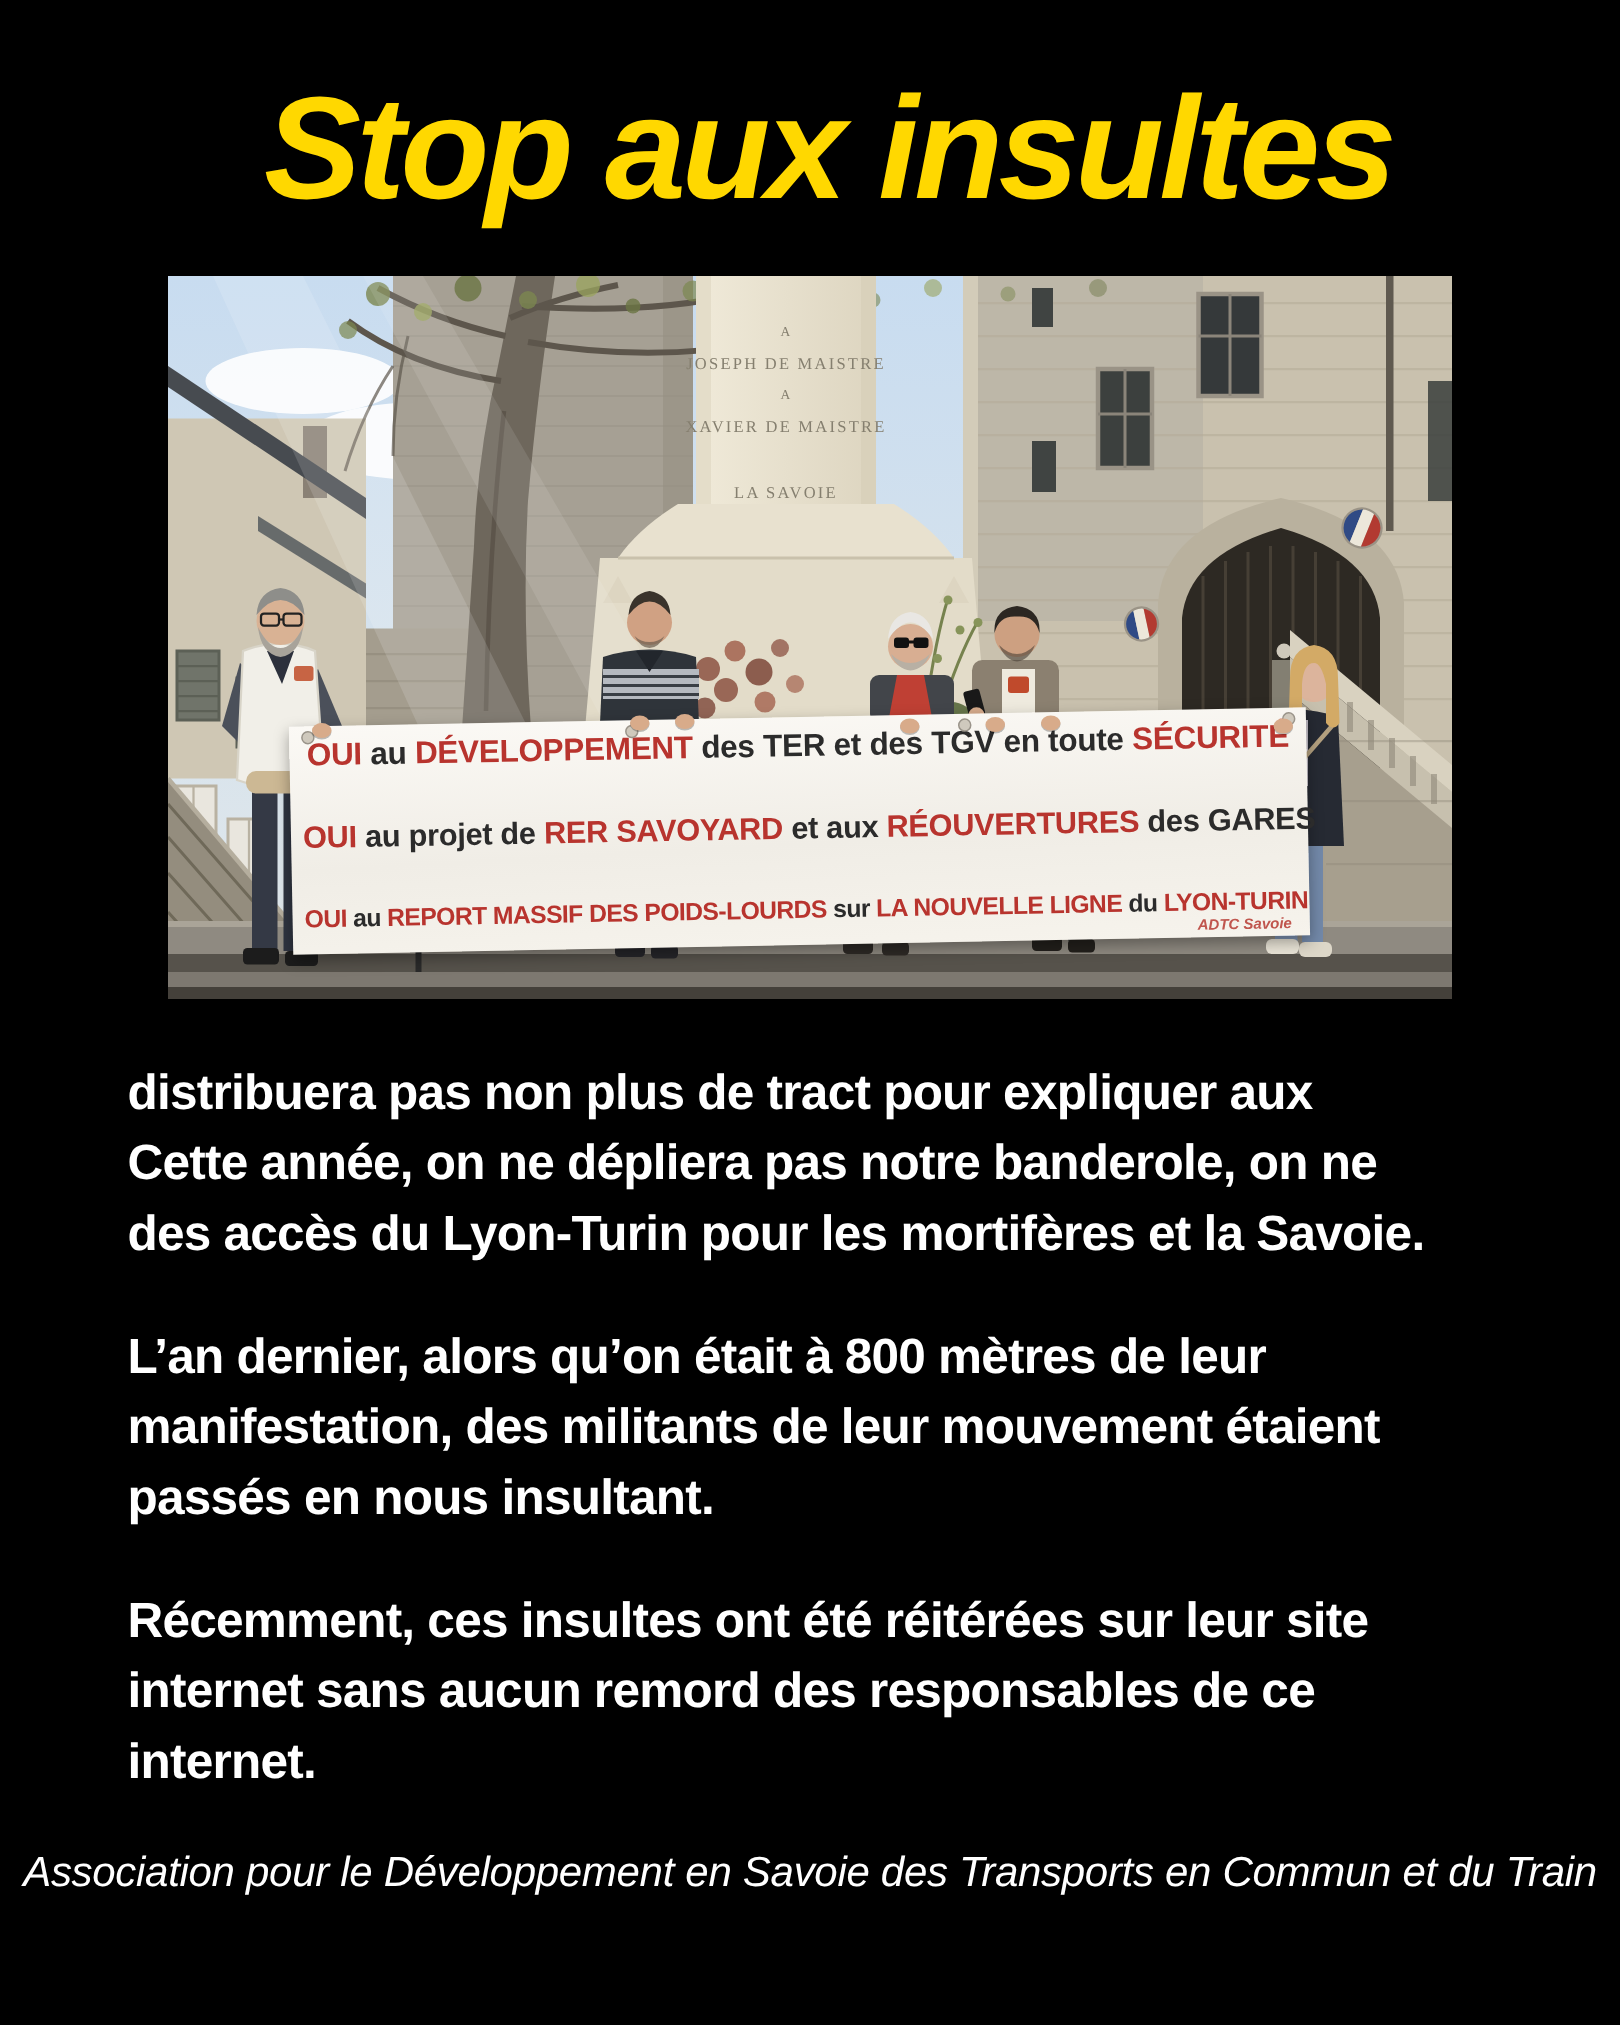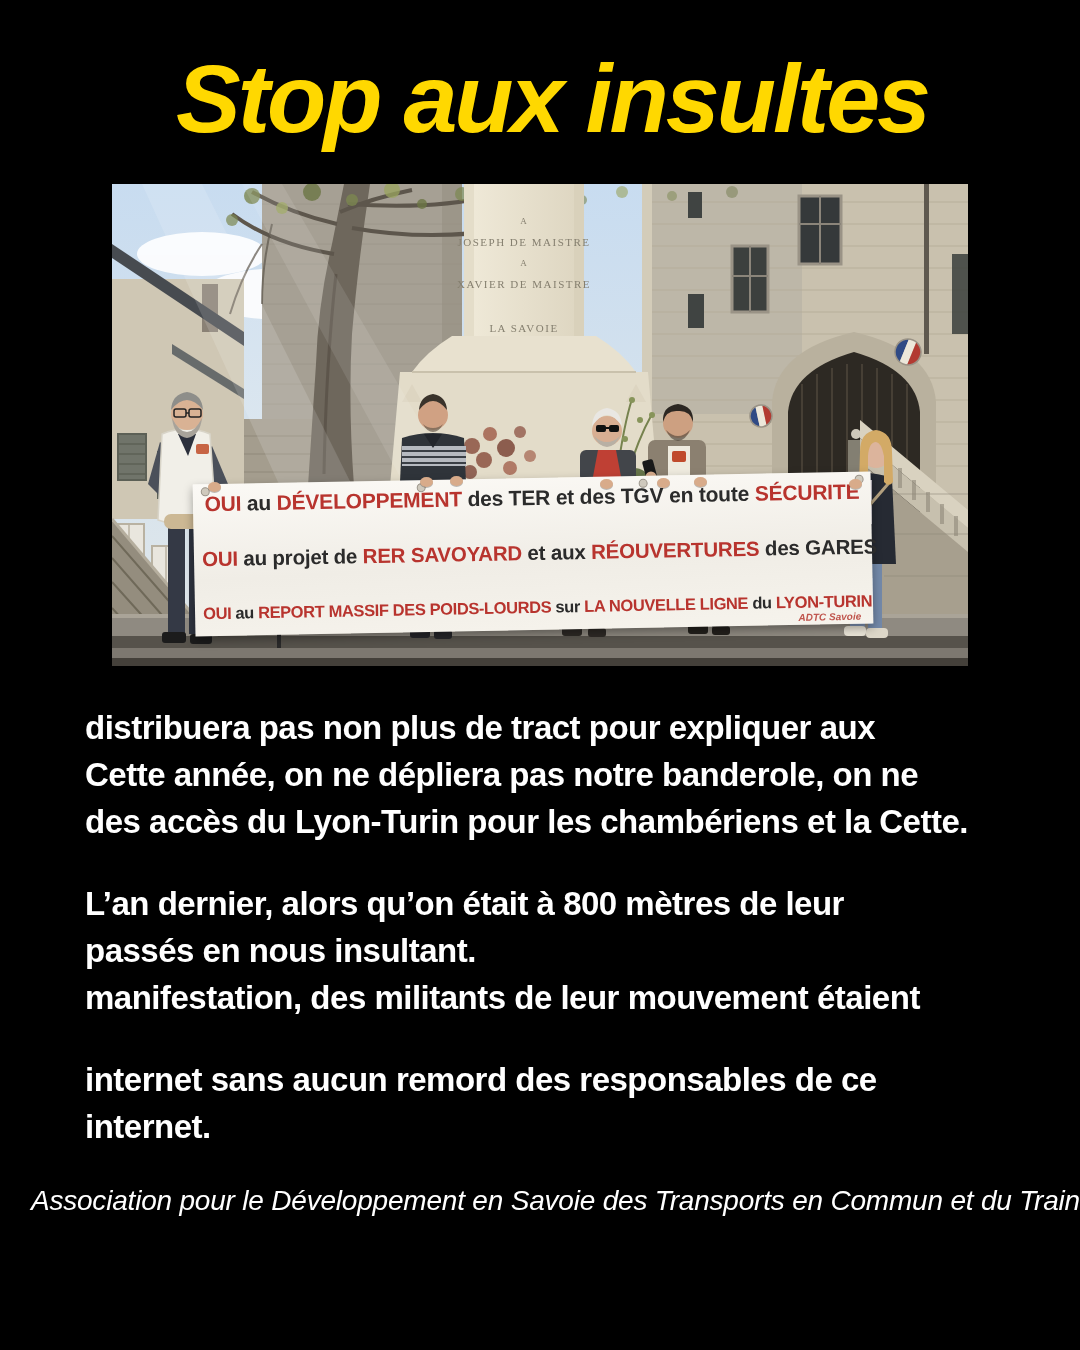--- a/index.html
+++ b/index.html
@@ -30,21 +30,21 @@
   .banner-row-1{font-size:20.5px;letter-spacing:-.2px}
   .banner-row-2{font-size:16.5px;letter-spacing:-.4px}
   .seg-red{color:var(--banner-red,#b8342e)}
   .seg-dark{color:var(--banner-dark,#2b2b2b)}
   .banner-credit{position:absolute;right:12px;bottom:2px;font-size:10px;font-weight:bold;font-style:italic;color:#c0564e}
   .grommet{position:absolute;top:3px;width:7px;height:7px;border-radius:50%;background:#cfc9bd;border:1px solid #9a948a}
   .hand{position:absolute;width:13px;height:10px;border-radius:50%;background:#d8ab8a;z-index:3;box-shadow:0 1px 0 rgba(0,0,0,.25)}
   .body-text{margin:38px 85px 0;color:#fff}
   .para{margin:0 0 35px}
   .line{font-size:33px;font-weight:bold;letter-spacing:-.5px;line-height:47px;white-space:nowrap}
-  .footer{margin-top:3px;text-align:right;color:#fff;font-size:28px;font-style:italic;letter-spacing:-.2px}
+  .footer{margin-top:3px;text-align:center;color:#fff;font-size:28px;font-style:italic;letter-spacing:-.2px}
 </style>
 </head>
 <body>
 
 <h1 class="title">Stop aux insultes</h1>
 
 <div class="photo">
   <svg width="856" height="482" viewBox="0 0 856 482">
     <defs>
       <linearGradient id="sky" x1="0" y1="0" x2="0" y2="1">
@@ -343,26 +343,27 @@
   <span class="hand" style="left:488px;top:295px"></span>
   <span class="hand" style="left:545px;top:294px"></span>
   <span class="hand" style="left:582px;top:293px"></span>
   <span class="hand" style="left:737px;top:295px"></span>
 </div>
 
 <div class="body-text">
     <div class="para">
       <div class="line">distribuera pas non plus de tract pour expliquer aux</div>
       <div class="line">Cette année, on ne dépliera pas notre banderole, on ne</div>
-      <div class="line">des accès du Lyon-Turin pour les chambériens et la Cette.</div>
+      <div class="line">des accès du Lyon-Turin pour les mortifères et la Savoie.</div>
     </div>
     <div class="para">
       <div class="line">L’an dernier, alors qu’on était à 800 mètres de leur</div>
+      <div class="line">manifestation, des militants de leur mouvement étaient</div>
       <div class="line">passés en nous insultant.</div>
-      <div class="line">manifestation, des militants de leur mouvement étaient</div>
     </div>
     <div class="para">
+      <div class="line">Récemment, ces insultes ont été réitérées sur leur site</div>
       <div class="line">internet sans aucun remord des responsables de ce</div>
       <div class="line">internet.</div>
     </div>
   </div>
 
 <div class="footer">Association pour le Développement en Savoie des Transports en Commun et du Train</div>
 
 </body></html>

